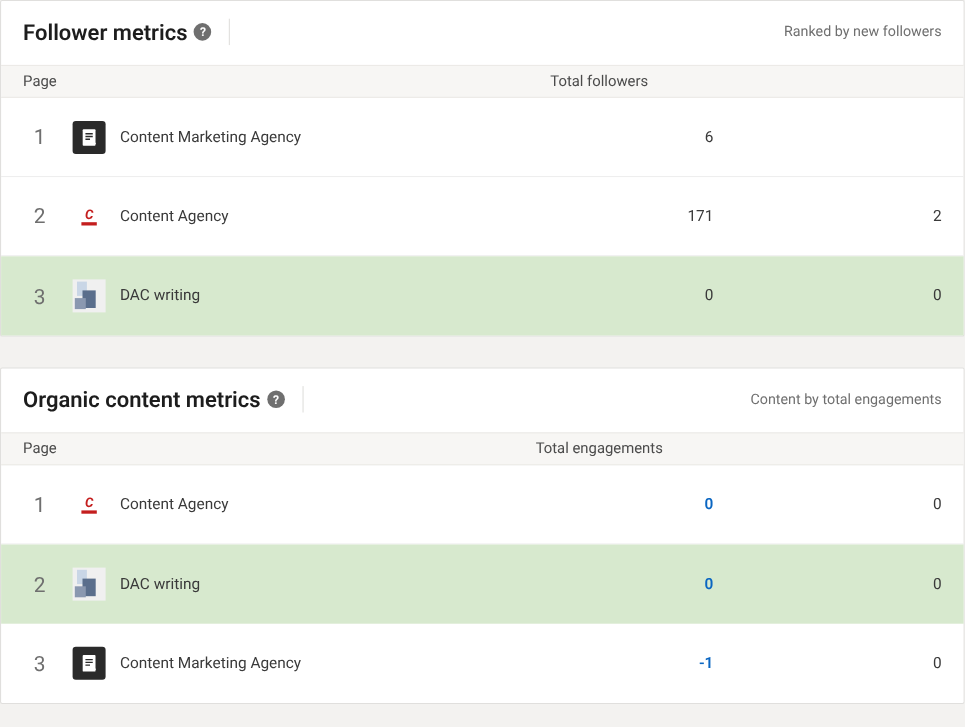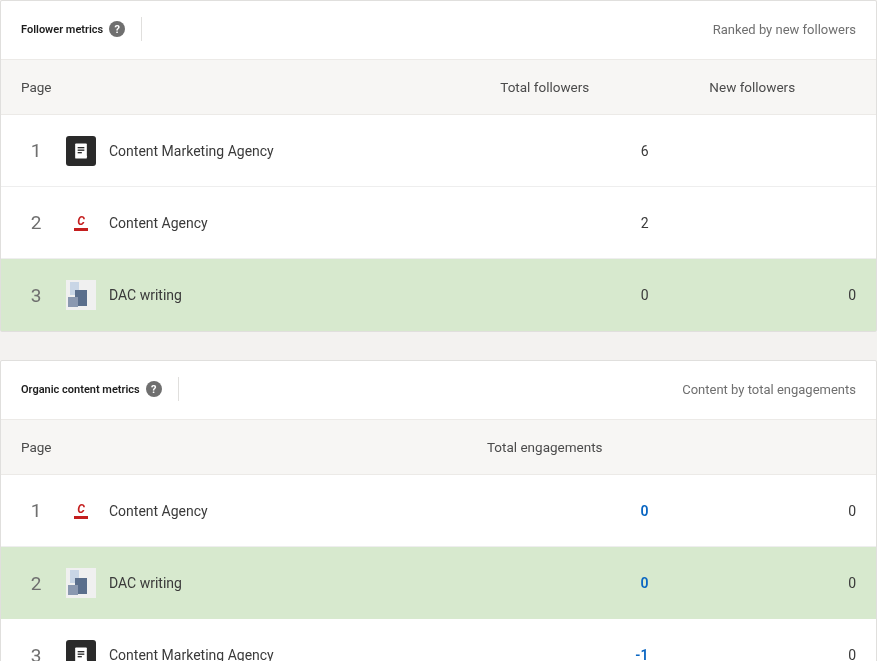--- a/index.html
+++ b/index.html
@@ -20,21 +20,21 @@
       align-items: center;
       justify-content: space-between;
       padding: 16px 20px 18px 20px;
     }
     .panel-title-wrap {
       display: flex;
       align-items: center;
       gap: 6px;
     }
     .panel-title {
-      font-size: 11px;
+      font-size: 20px;
       font-weight: 600;
       color: #1d1d1d;
     }
     .help-badge {
       width: 16px;
       height: 16px;
       border-radius: 50%;
       background: #6f6f6f;
       color: #fff;
       font-size: 11px;
@@ -58,21 +58,21 @@
     .table-head, .row {
       display: grid;
       grid-template-columns: 60px 40px 340px 1fr 1fr;
       align-items: center;
       padding: 0 20px 0 0;
     }
     .table-head {
       background: #f7f6f4;
       border-top: 1px solid #eceae7;
       border-bottom: 1px solid #eceae7;
-      height: 56px;
+      height: 30px;
     }
     .th {
       font-size: 13.5px;
       font-weight: 400;
       color: #4b4b4b;
     }
     .th-page { grid-column: 1 / span 3; padding-left: 20px; }
     .th-num { text-align: center; }
     .row {
       height: 72px;
@@ -160,21 +160,20 @@
         <div class="panel-title-wrap">
           <span class="panel-title">Follower metrics</span>
           <span class="help-badge">?</span>
           <span class="title-divider"></span>
         </div>
         <span class="panel-subtitle">Ranked by new followers</span>
       </div>
       <div class="table-head">
         <div class="th th-page">Page</div>
         <div class="th th-num">Total followers</div>
-        <div class="th th-num">New followers</div>
       </div>
       <div class="row">
         <div class="cell-rank">1</div>
         <div class="cell-avatar">
           <div class="avatar avatar-dark">
             <svg viewBox="0 0 24 24" fill="none">
               <rect x="5" y="3" width="14" height="18" rx="1" fill="#fff"></rect>
               <line x1="8" y1="8" x2="16" y2="8" stroke="#2a2a2a" stroke-width="1.6"></line>
               <line x1="8" y1="11" x2="16" y2="11" stroke="#2a2a2a" stroke-width="1.6"></line>
               <line x1="8" y1="14" x2="13" y2="14" stroke="#2a2a2a" stroke-width="1.6"></line>
@@ -188,20 +187,21 @@
       </div>
       <div class="row">
         <div class="cell-rank">2</div>
         <div class="cell-avatar">
           <div class="avatar avatar-redwhite">
             <span class="glyph">C</span>
             <span class="bar"></span>
           </div>
         </div>
         <div class="cell-name">Content Agency</div>
+        <div class="cell-num">171</div>
         <div class="cell-num">2</div>
       </div>
       <div class="row highlight">
         <div class="cell-rank">3</div>
         <div class="cell-avatar">
           <div class="avatar avatar-pixel">
             <span class="b1"></span>
             <span class="b2"></span>
             <span class="b3"></span>
           </div>

